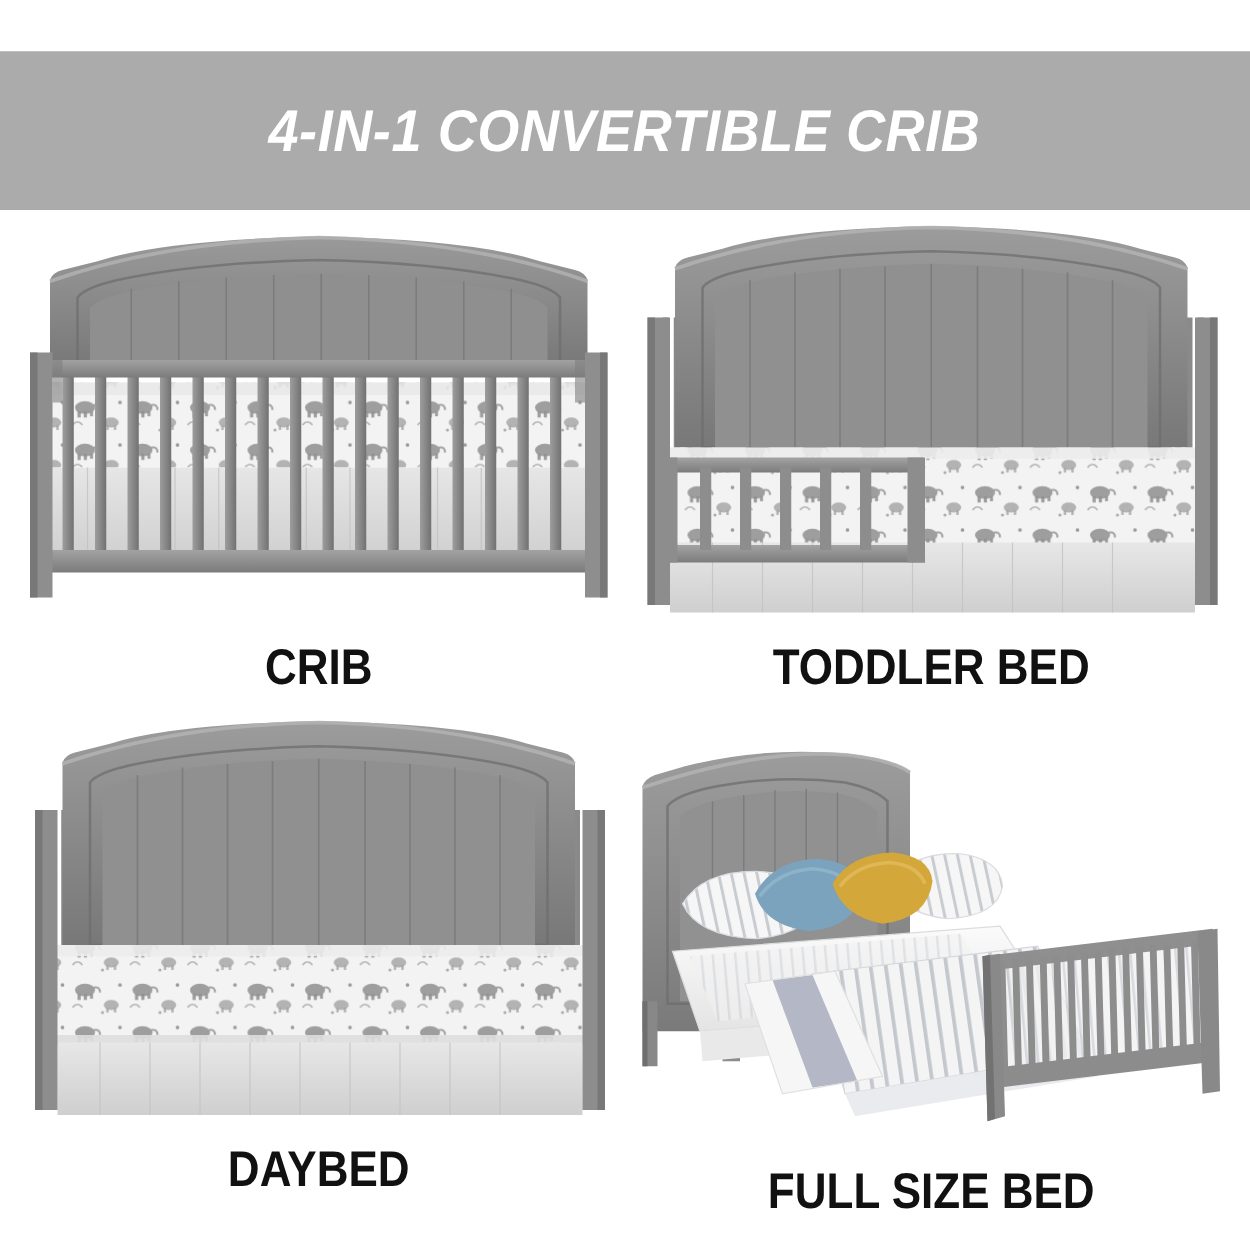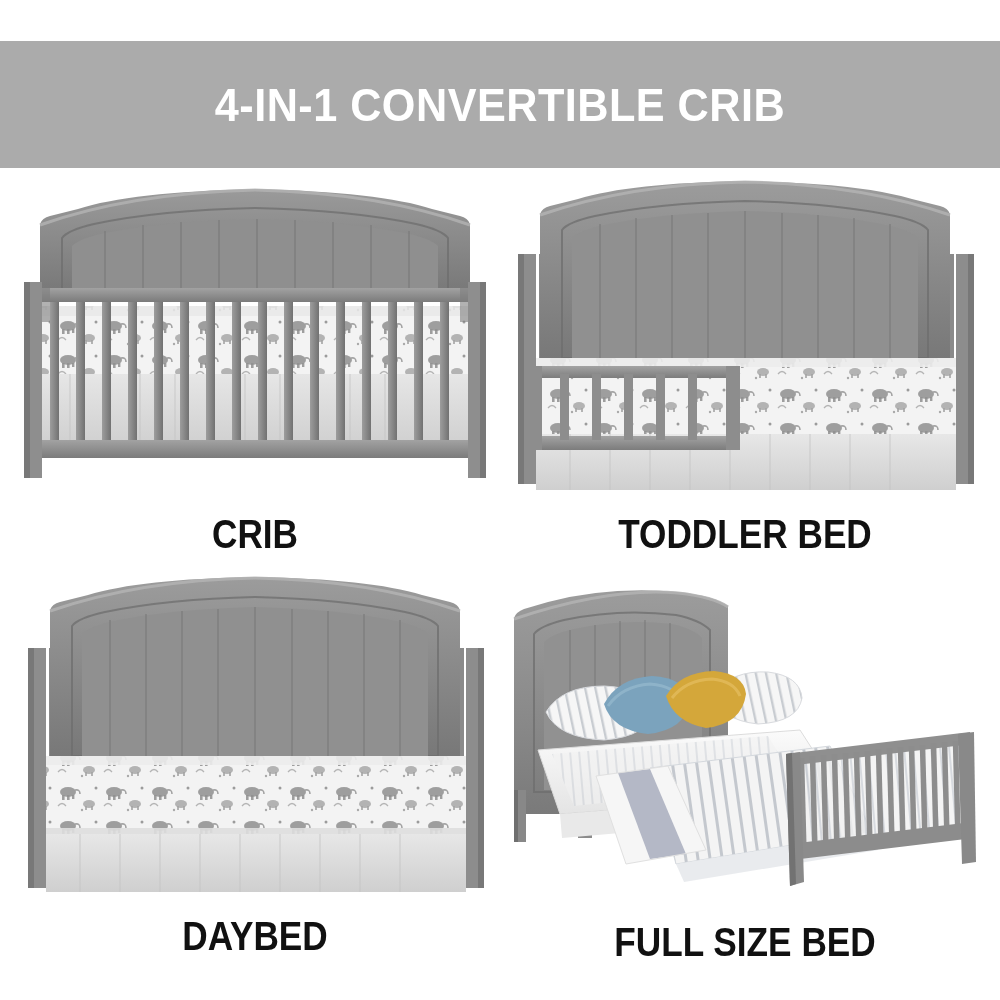--- a/index.html
+++ b/index.html
@@ -27,20 +27,21 @@
   .banner {
     position: absolute;
     left: 0;
     top: 41px;
     width: 1000px;
     height: 127px;
     background: #ababab;
     display: flex;
     align-items: center;
     justify-content: center;
+    font-style: italic;
   }
   .banner-title {
     color: #ffffff;
     font-family: "Liberation Sans", sans-serif;
     font-weight: bold;
     font-size: 47px;
     letter-spacing: 0.5px;
     line-height: 1;
     transform: scaleX(0.92);
     white-space: nowrap;
@@ -55,21 +56,21 @@
     width: 1000px;
     height: 800px;
   }
   .cell {
     position: absolute;
     box-sizing: border-box;
   }
   .cell-crib        { left: 10px;  top: 0px;   width: 490px; height: 395px; }
   .cell-toddler     { left: 500px; top: 0px;   width: 490px; height: 395px; }
   .cell-daybed      { left: 10px;  top: 398px; width: 490px; height: 400px; }
-  .cell-fullsize    { left: 500px; top: 404px; width: 490px; height: 400px; }
+  .cell-fullsize    { left: 500px; top: 415px; width: 490px; height: 400px; }
 
   .view-art {
     position: absolute;
     left: 0;
     top: 0;
     width: 100%;
     height: 330px;
   }
   .view-art svg { display: block; width: 100%; height: 100%; }
 

